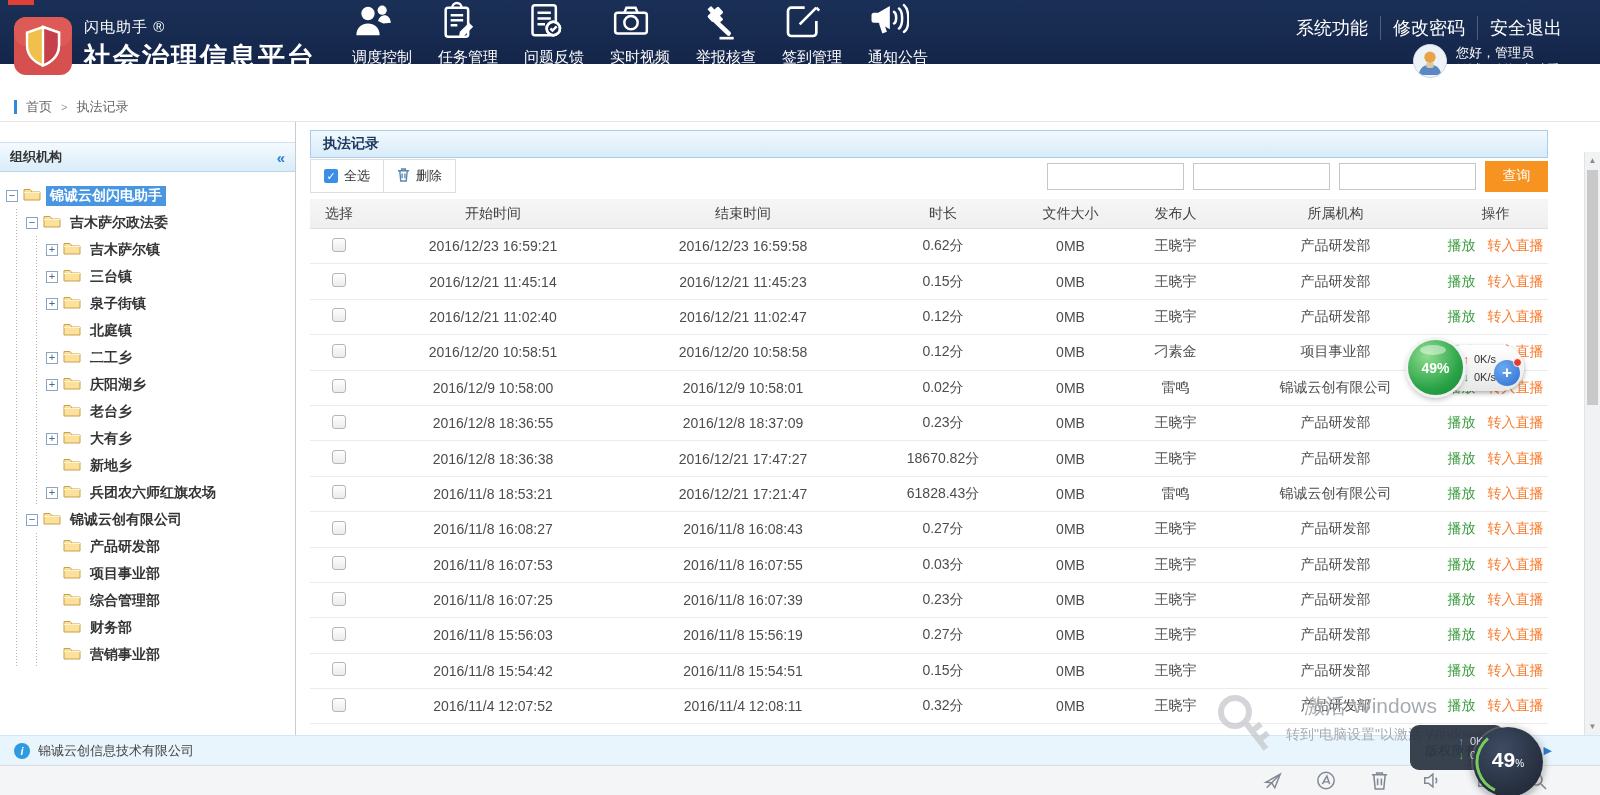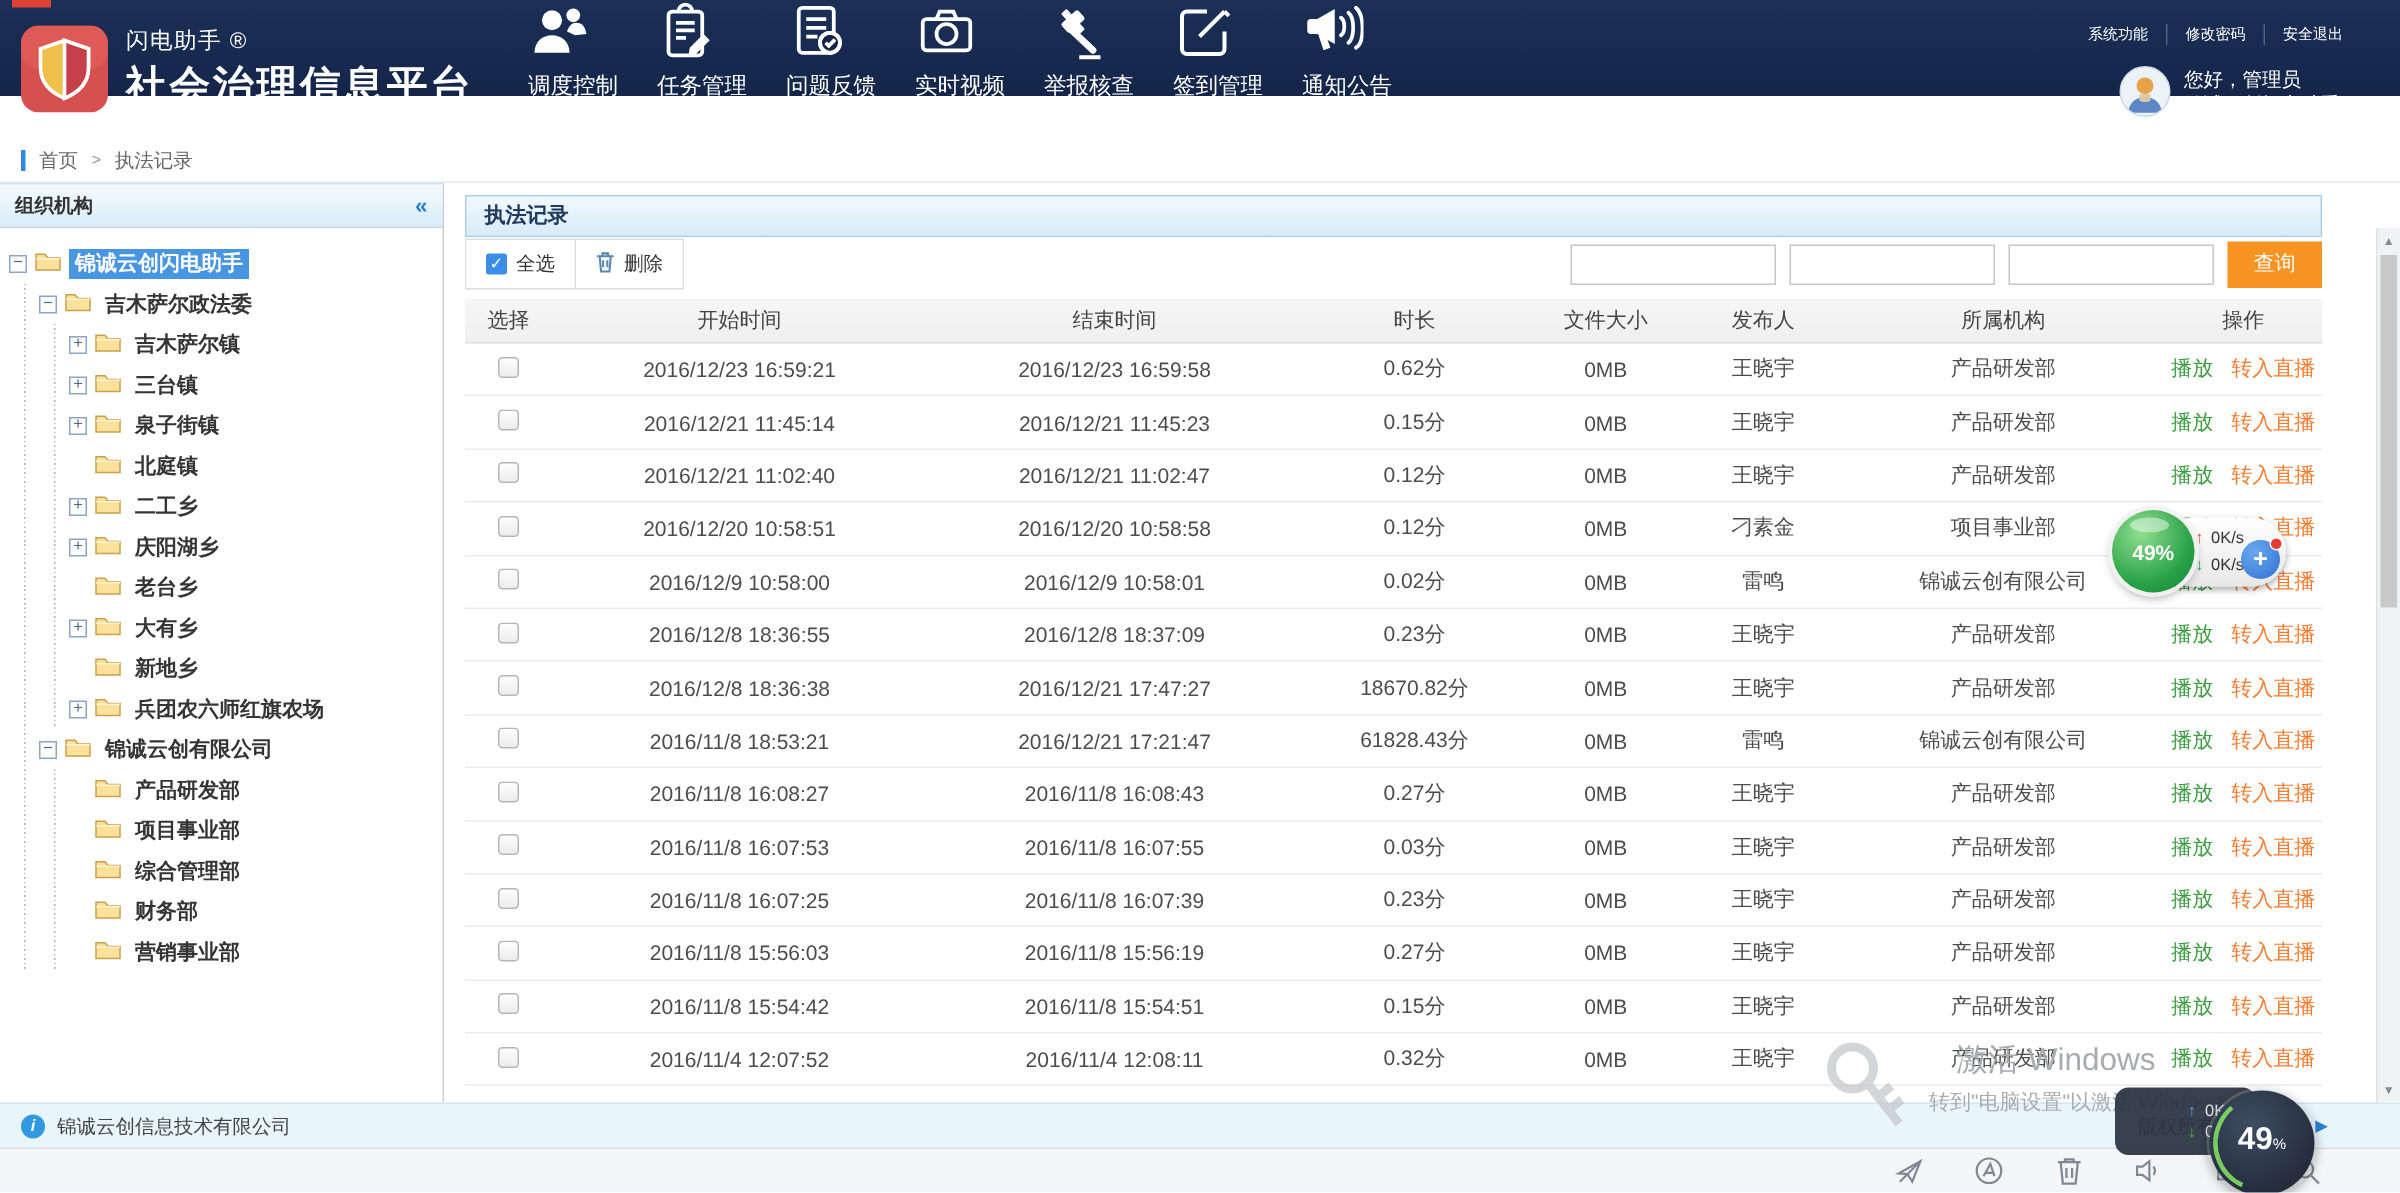--- a/index.html
+++ b/index.html
@@ -18,42 +18,42 @@
   .brand-main { font-size:27px; font-weight:bold; letter-spacing:2px; margin-top:2px; }
 
   .nav { position:absolute; left:352px; top:0; height:92px; display:flex; }
   .nav-item { width:86px; height:92px; display:flex; flex-direction:column; align-items:flex-start;
               justify-content:flex-end; padding-bottom:25px; gap:7px; cursor:pointer; }
   .nav-item.active { background:linear-gradient(#4d96d9,#2f70b5); }
   .nav-icon { width:42px; height:42px; display:flex; align-items:center; justify-content:center; }
   .nav-icon svg { width:40px; height:40px; }
   .nav-label { color:#fff; font-size:15px; white-space:nowrap; }
 
-  .top-links { position:absolute; top:16px; right:26px; display:flex; color:#fff; font-size:10px; }
+  .top-links { position:absolute; top:16px; right:26px; display:flex; color:#fff; font-size:18px; }
   .top-link { padding:0 12px; cursor:pointer; position:relative; }
   .top-link + .top-link { border-left:1px solid rgba(255,255,255,.25); }
   .user { position:absolute; top:44px; right:40px; display:flex; gap:9px; align-items:center;
           color:#fff; font-size:13px; line-height:17px; }
   .avatar { width:34px; height:34px; border-radius:50%; background:#e9eef4; overflow:hidden;
             border:1px solid #cfd8e2; flex:none; }
   .cam-ic { position:absolute; right:6px; top:64px; }
 
   
   .crumb { position:absolute; left:0; top:92px; right:0; height:30px; background:#fff;
            border-bottom:1px solid #e6e6e6; display:flex; align-items:center; gap:9px;
            padding-left:14px; font-size:13px; color:#666; z-index:2; }
   .crumb-bar { width:3px; height:14px; background:#2f89dc; }
   .crumb-sep { color:#999; font-size:11px; }
 
   
   .sidebar { position:absolute; left:0; top:122px; width:296px; bottom:60px; background:#fff;
              border-right:1px solid #c9ccd1; }
   .sb-hd { height:30px; background:linear-gradient(#f4fafe,#d9ecf9); border-top:1px solid #cfe2f1;
            border-bottom:1px solid #bcd7ec; display:flex; align-items:center; padding:0 10px;
-           font-size:13px; font-weight:bold; color:#333; }
+           font-size:13px; font-weight:bold; color:#333;margin-top:20px; }
   .sb-collapse { margin-left:auto; color:#2a7fd1; font-size:15px; cursor:pointer; }
   .tree { padding:10px 4px; font-size:14px; color:#353535; }
   .tree-row { display:flex; align-items:center; height:27px; cursor:pointer; }
   .guide { width:20px; align-self:stretch; position:relative; flex:none; }
   .guide::before { content:""; position:absolute; left:12px; top:0; bottom:0; width:1px;
                    background:repeating-linear-gradient(#b4b4b4 0 1px,transparent 1px 3px); }
   .expander { width:12px; height:12px; border:1px solid #8aa6c3; background:#fff; color:#4a6785;
               font-size:11px; line-height:9px; text-align:center; margin:0 5px 0 2px; flex:none; cursor:pointer; }
   .exp-none { width:12px; margin:0 5px 0 2px; flex:none; }
   .folder-ic { margin-right:5px; flex:none; }

